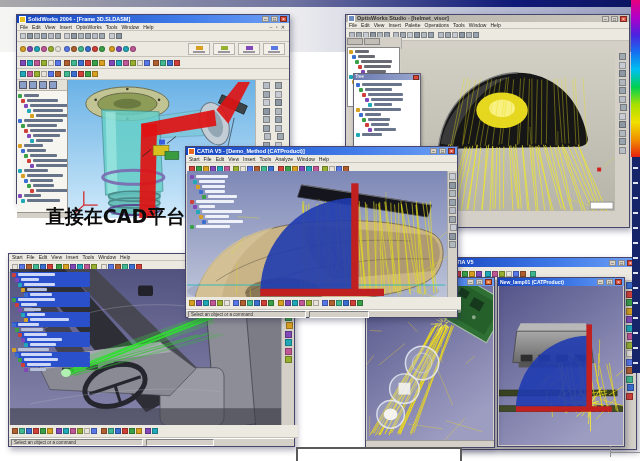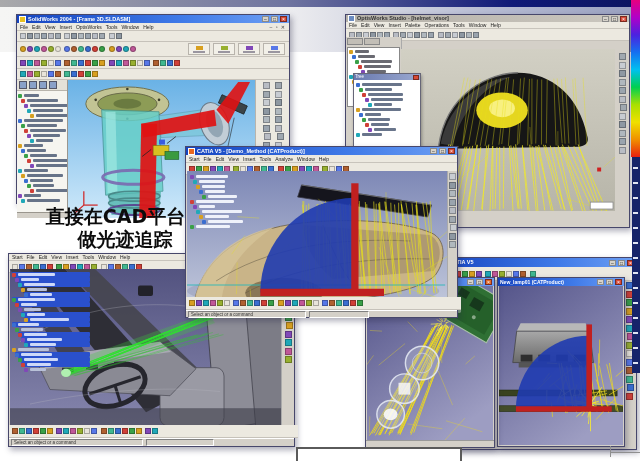--- a/index.html
+++ b/index.html
@@ -622,21 +622,20 @@
             <span class="ic" style="background: rgb(200, 204, 210);"></span>
             <span class="ic" style="background: rgb(142, 152, 162);"></span>
             <span class="ic" style="background: rgb(176, 184, 190);"></span>
           </span>
       </div>
     </div>
   </div>
 
   <div id="caption">
     <div>直接在CAD平台上</div>
-    <div>做光迹追踪</div>
   </div>
 
   <div class="win" id="win-int">
     <div class="menus" style="height:6px">
         <span>Start</span>
         <span>File</span>
         <span>Edit</span>
         <span>View</span>
         <span>Insert</span>
         <span>Tools</span>

